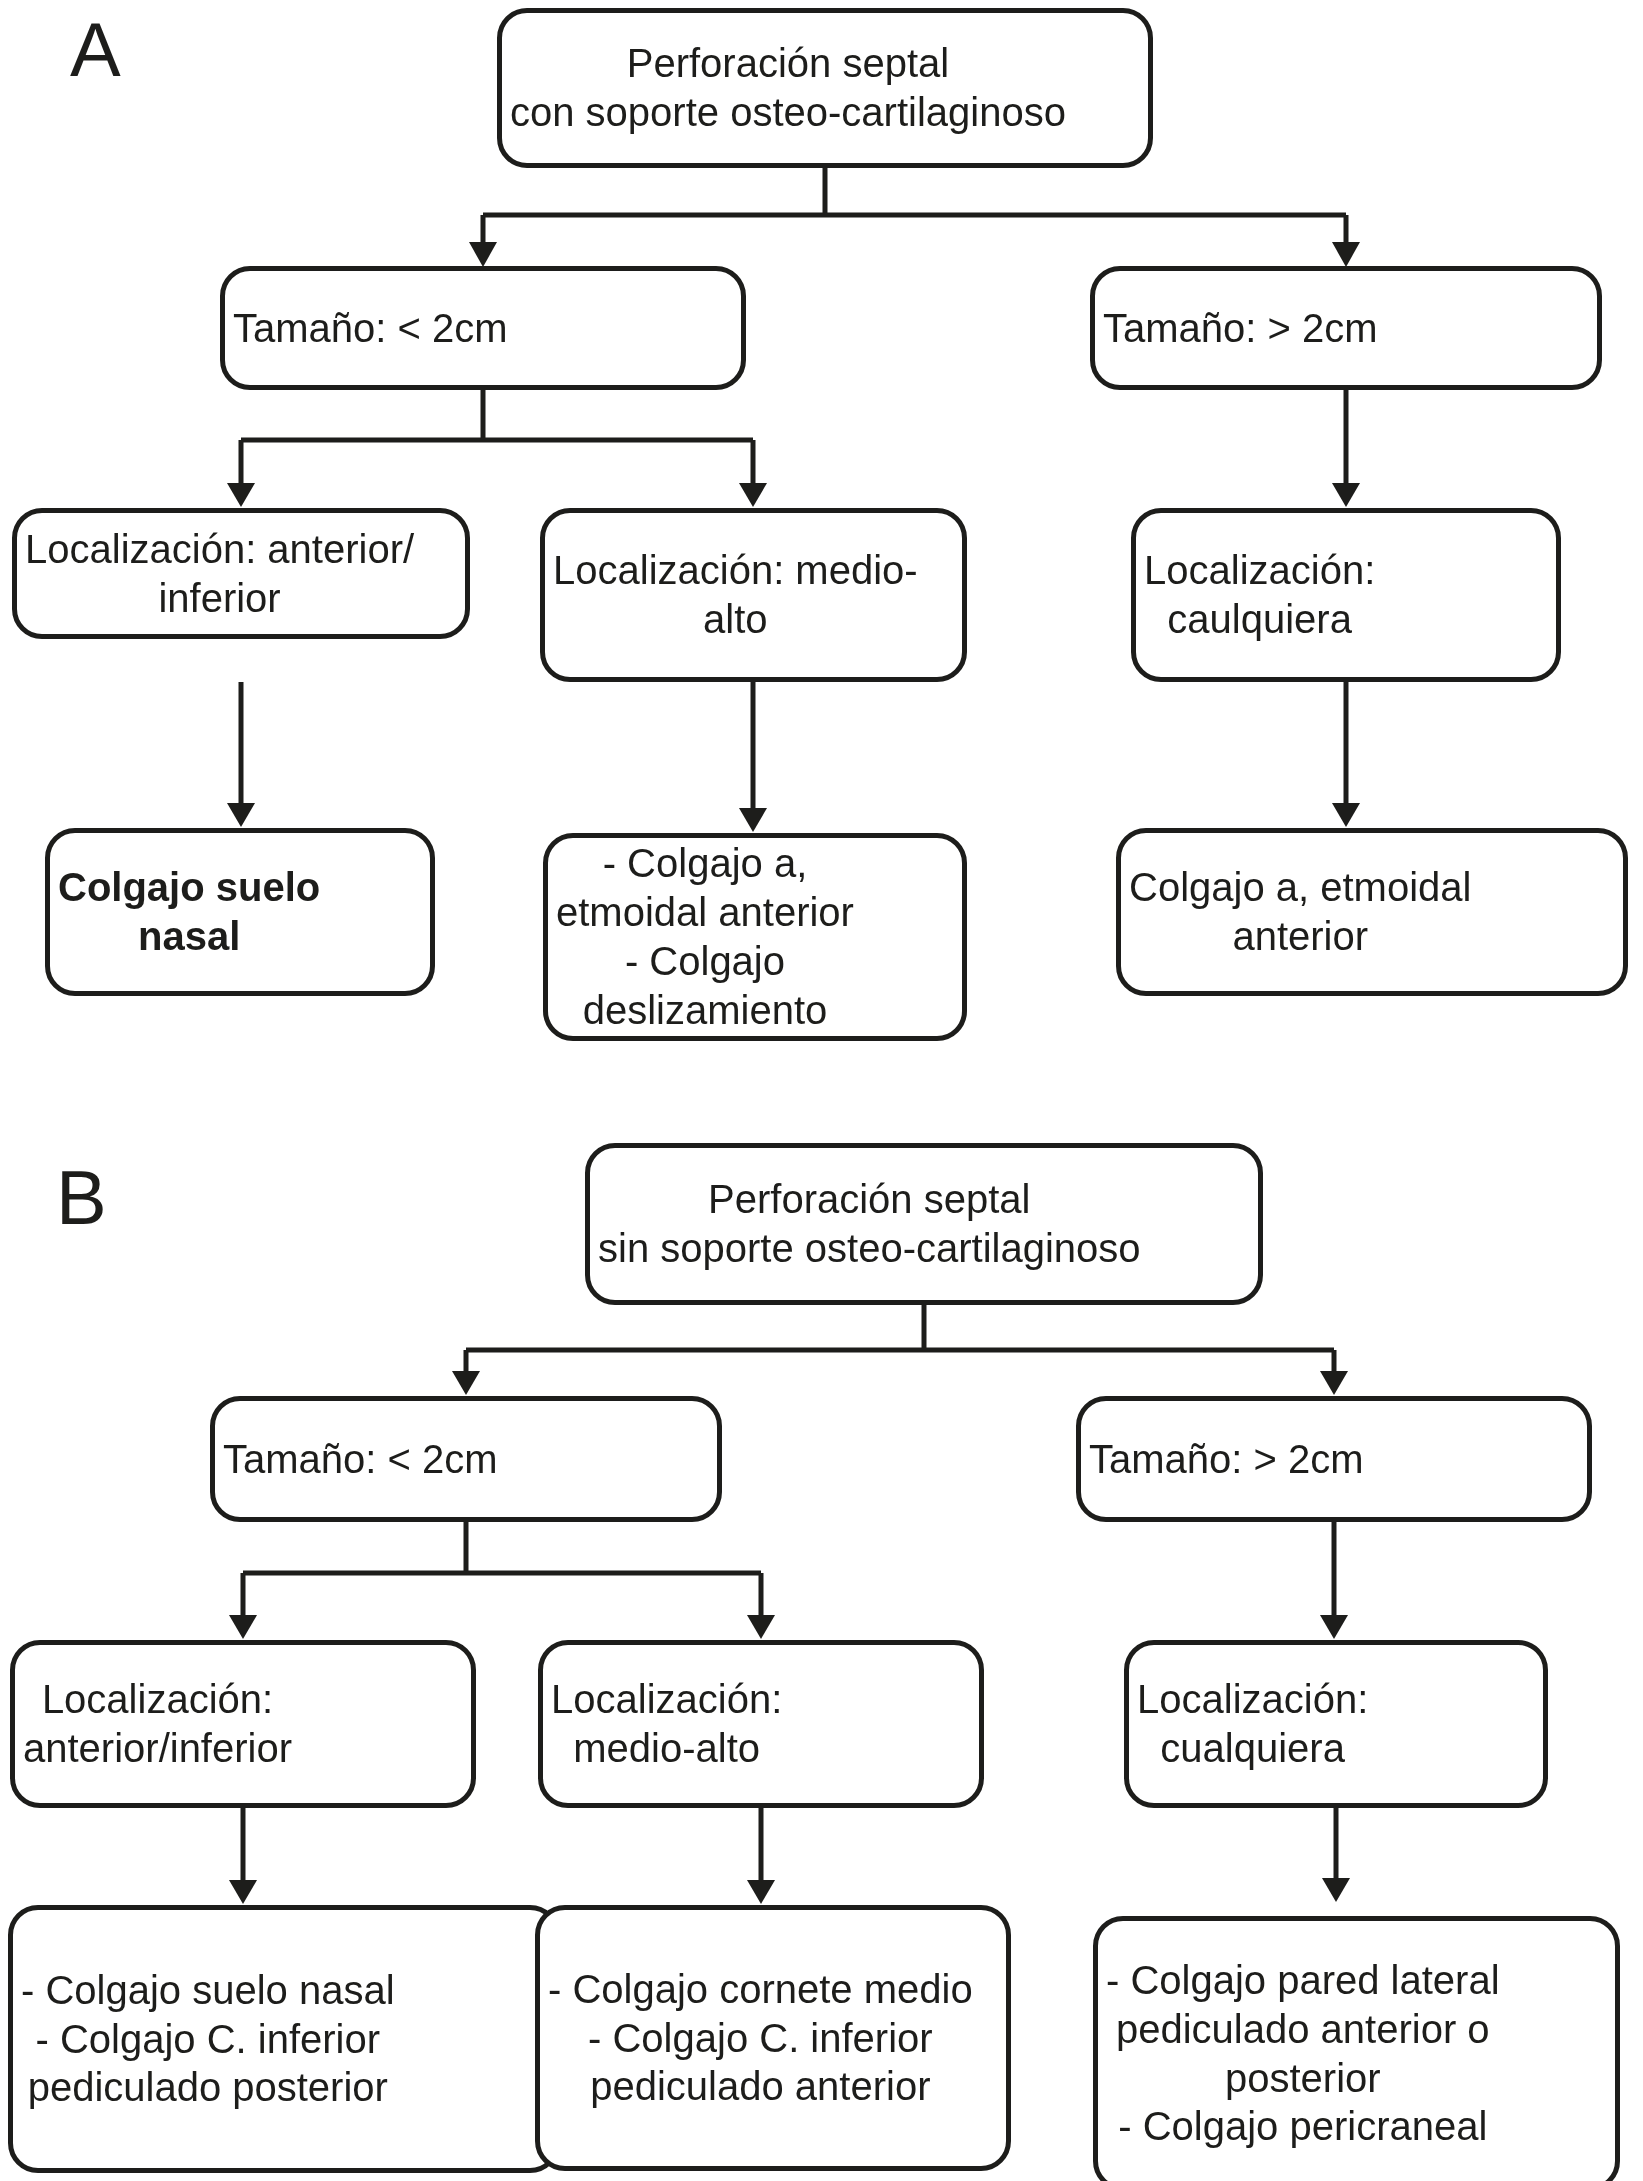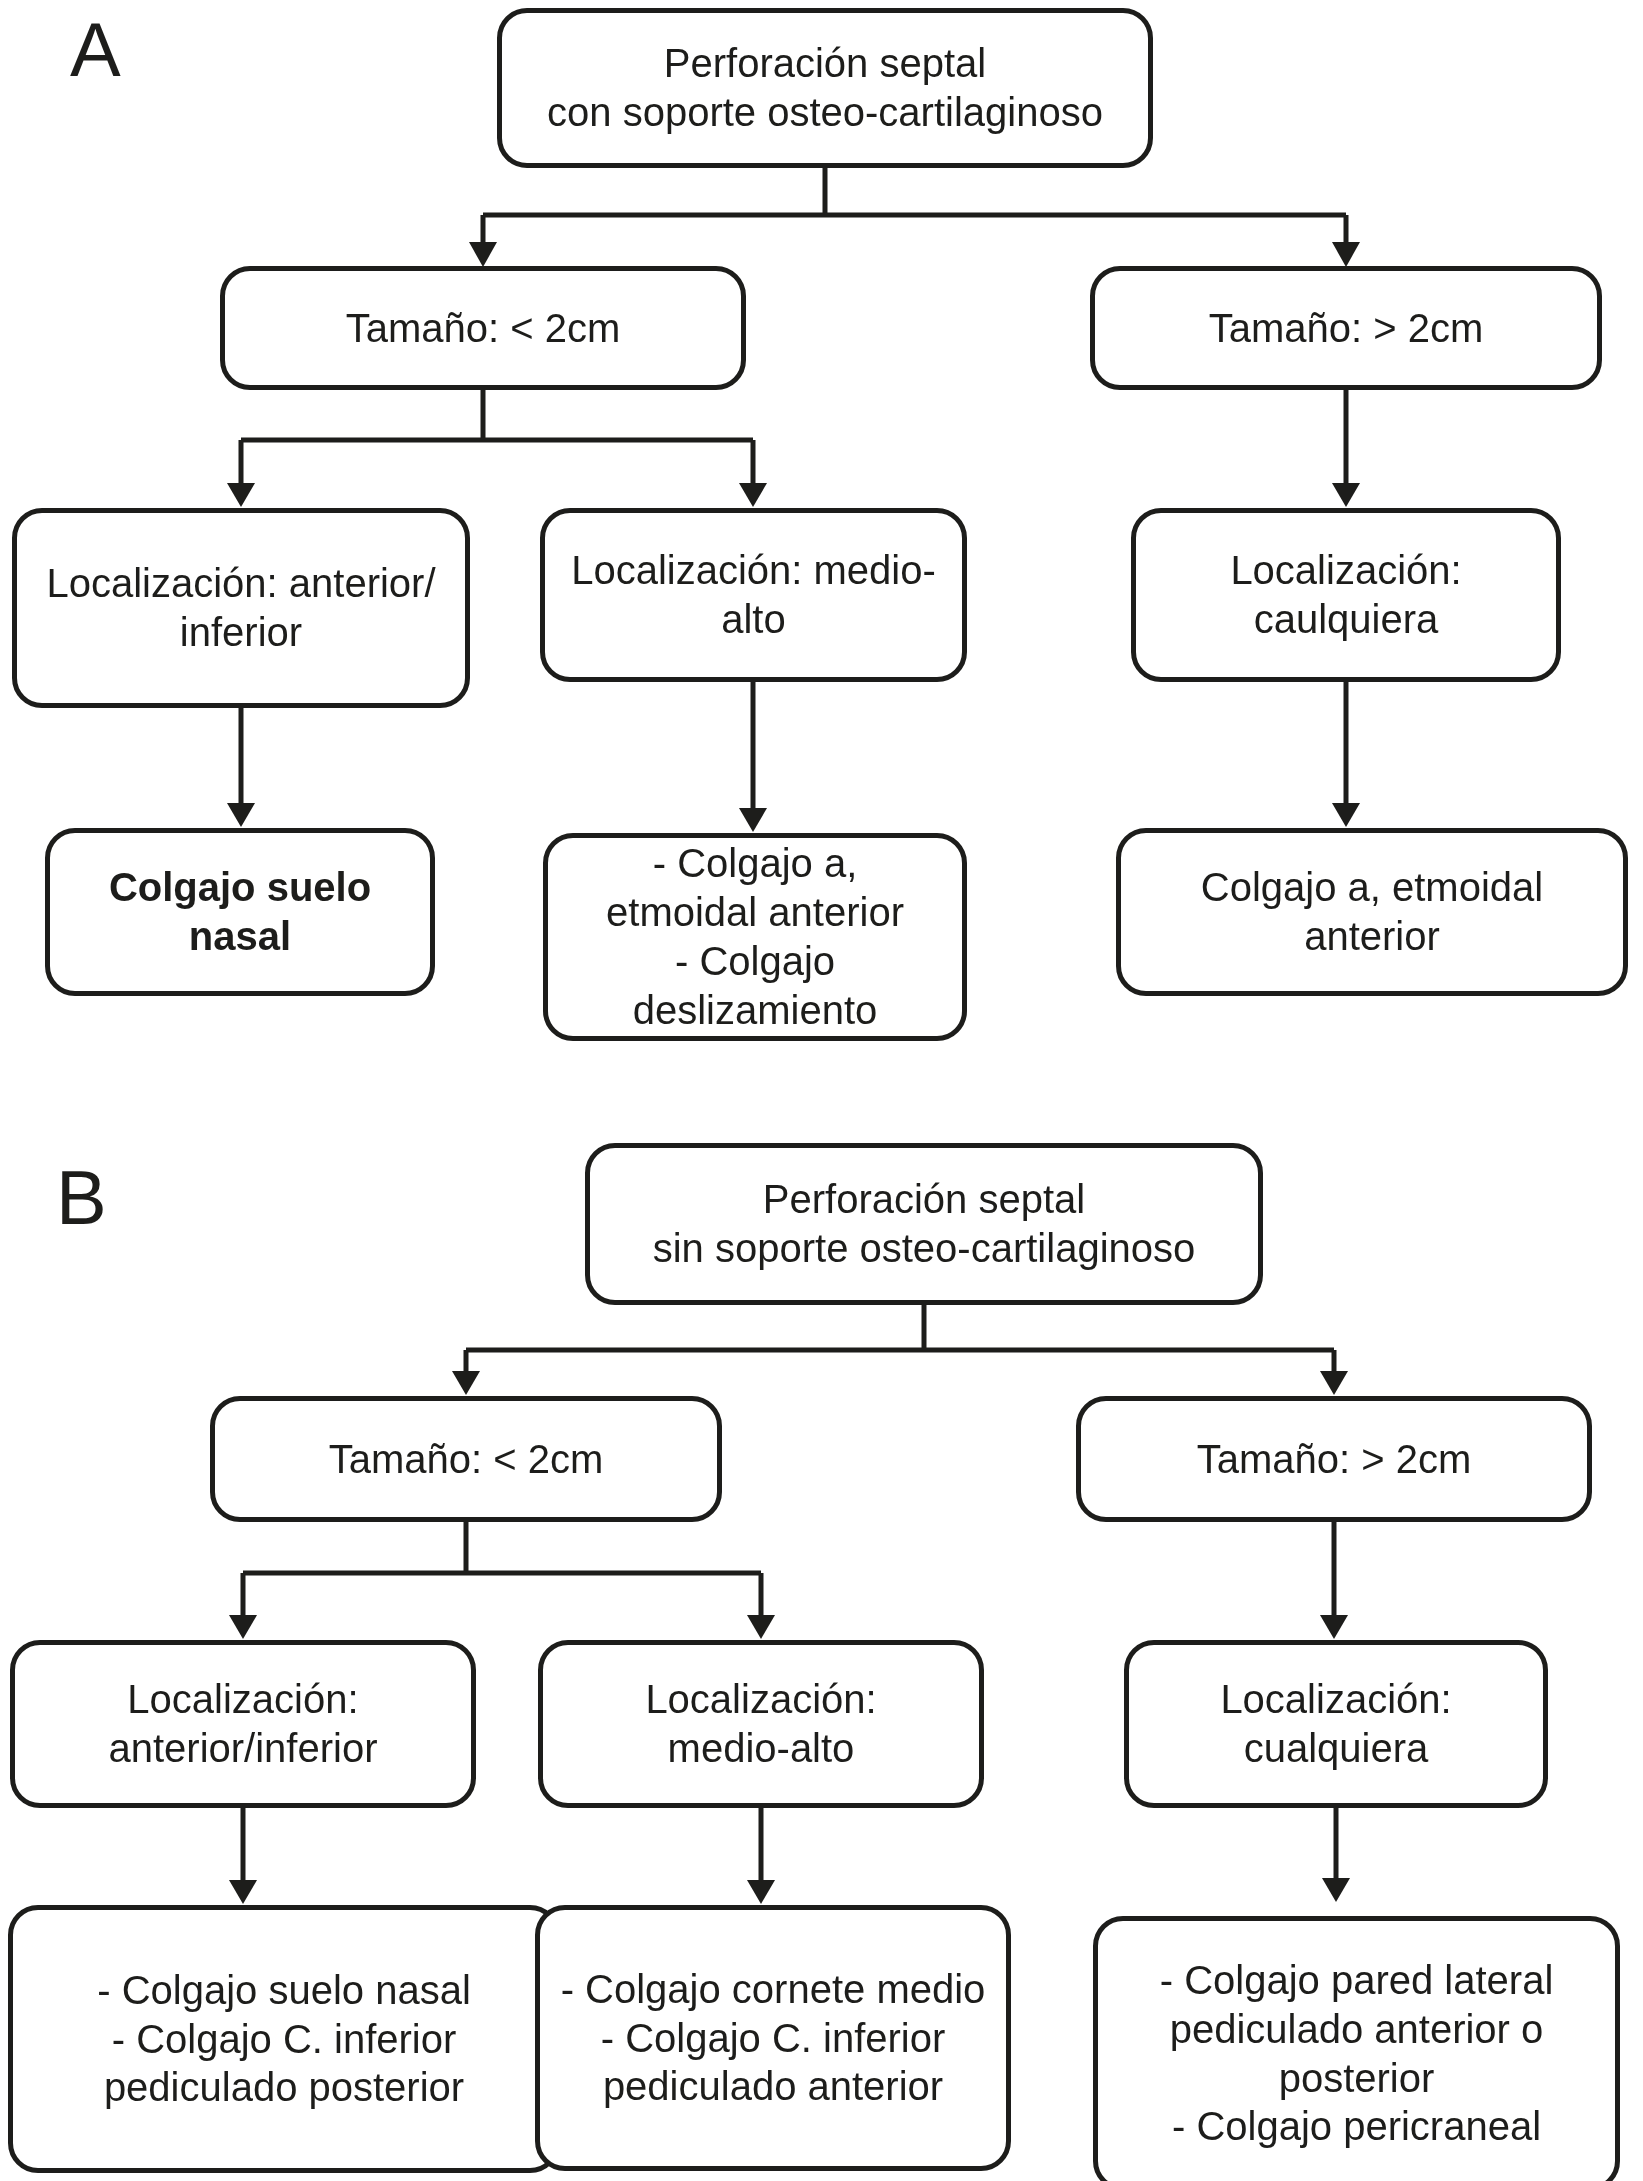--- a/index.html
+++ b/index.html
@@ -38,21 +38,20 @@
     stroke: none;
   }
   .node {
     position: absolute;
     box-sizing: border-box;
     background: var(--paper, #fff);
     border: 5px solid var(--ink, #1d1d1b);
     border-radius: 30px;
     display: flex;
     align-items: center;
-    justify-content: center;
     text-align: center;
     padding: 2px 8px;
   }
   .node-text {
     display: block;
     white-space: pre-line;
     font-size: 40px;
     line-height: 1.22;
     color: var(--ink, #1d1d1b);
   }
@@ -133,21 +132,21 @@
   </div>
 
   <div class="node" style="left:220px; top:266px; width:526px; height:124px;">
     <span class="node-text">Tamaño: &lt; 2cm</span>
   </div>
 
   <div class="node" style="left:1090px; top:266px; width:512px; height:124px;">
     <span class="node-text">Tamaño: &gt; 2cm</span>
   </div>
 
-  <div class="node" style="left:12px; top:508px; width:458px; height:200px;">
+  <div class="node" style="left:12px; top:508px; width:458px; height:131px;">
     <span class="node-text">Localización: anterior/
 inferior</span>
   </div>
 
   <div class="node" style="left:540px; top:508px; width:427px; height:174px;">
     <span class="node-text">Localización: medio-
 alto</span>
   </div>
 
   <div class="node" style="left:1131px; top:508px; width:430px; height:174px;">

